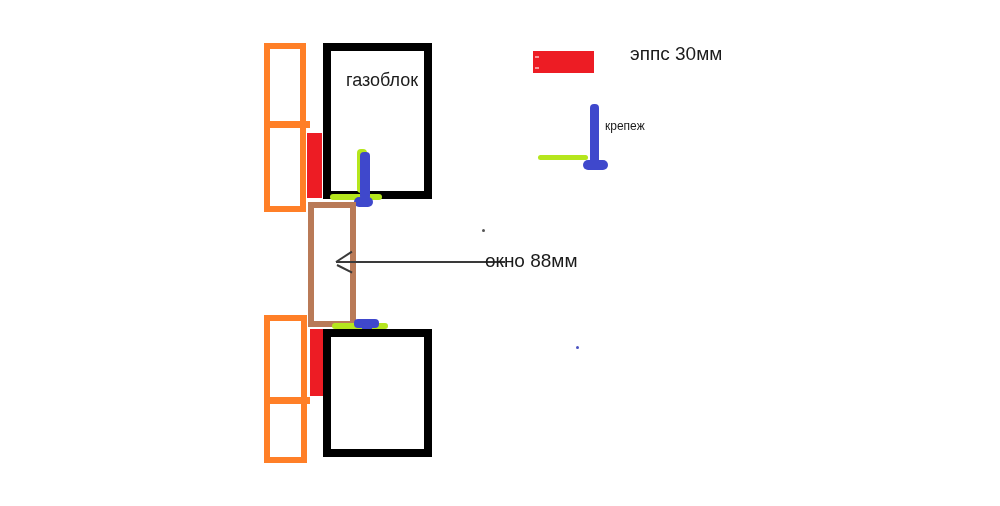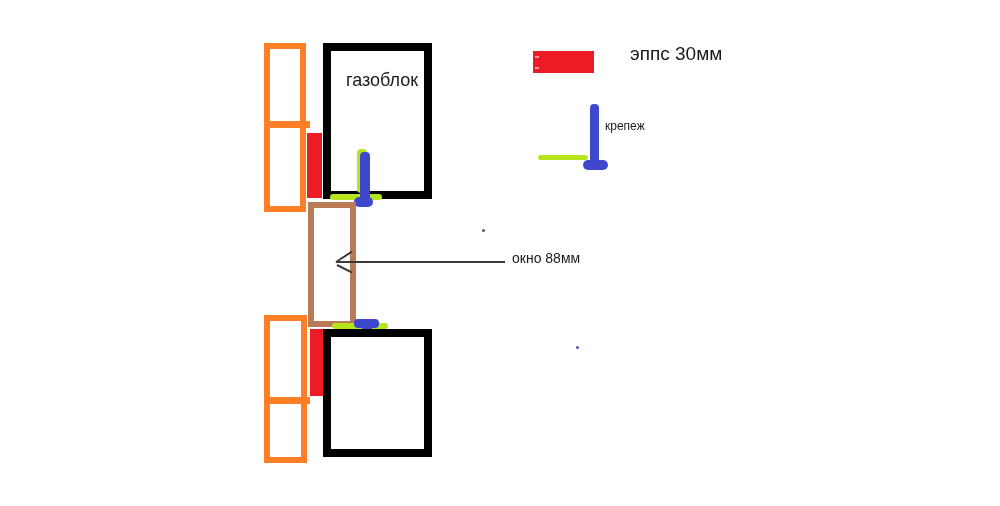--- a/index.html
+++ b/index.html
@@ -30,21 +30,21 @@
   
   .lime-line{background:var(--c-lime); border-radius:3px;}
 
   
   .pin{background:var(--c-blue); border-radius:4px;}
   .pin-ghost{background:var(--c-lime); border-radius:4px;}
   .pin-foot{background:var(--c-blue); border-radius:5px;}
 
   .label{white-space:nowrap; line-height:1;}
   .lbl-gazoblok{left:346px; top:71px; font-size:18px;}
-  .lbl-okno{left:512px; top:251px; font-size:14px;}
+  .lbl-okno{left:485px; top:251px; font-size:19px;}
   .lbl-epps{left:606px; top:44px; font-size:19px;margin-left:24px;}
   .lbl-krepezh{left:605px; top:120px; font-size:12px;}
 
   
   .arrow-line{left:336px; top:261px; width:169px; height:2px; background:var(--c-arrow);}
   .arrow-stroke{height:2px; background:var(--c-arrow);}
   .arrow-up{left:336px; top:261px; width:19px; transform-origin:0 50%; transform:rotate(-33deg);}
   .arrow-dn{left:337px; top:264px; width:17px; transform-origin:0 50%; transform:rotate(27deg);}
 
   

